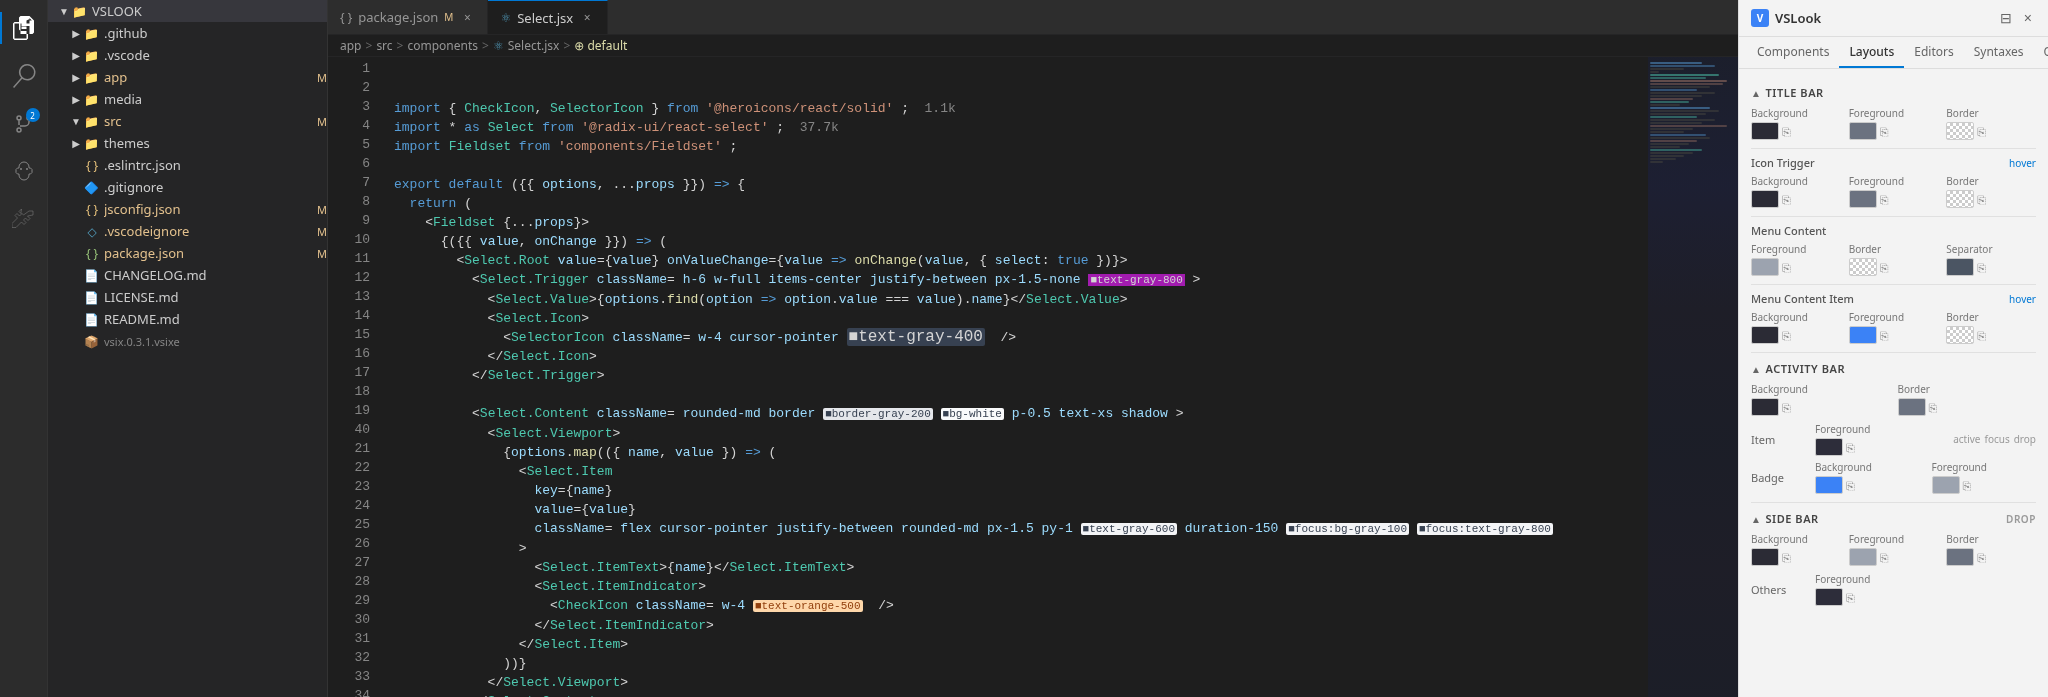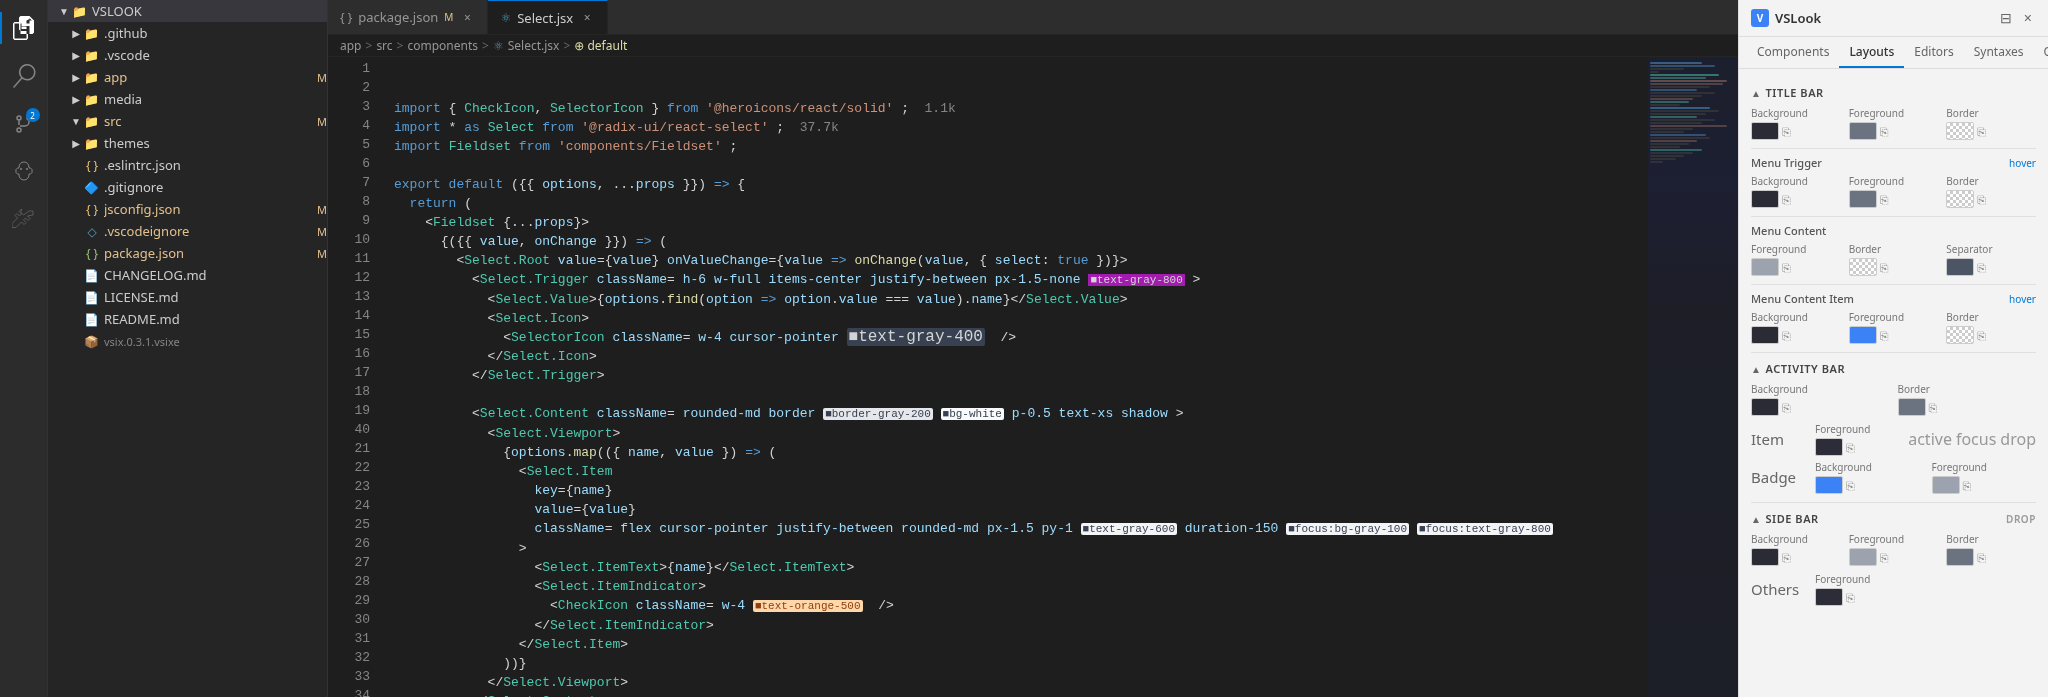--- a/index.html
+++ b/index.html
@@ -412,28 +412,28 @@
     }
 
     .item-row {
       display: flex;
       align-items: center;
       justify-content: space-between;
       gap: 4px;
       margin-bottom: 4px;
     }
     .item-label {
-      font-size: 15px;
+      font-size: 11px;
       color: #666;
       min-width: 60px;
     }
     .item-states {
       display: flex;
       gap: 4px;
-      font-size: 16px;
+      font-size: 10px;
       color: #999;
     }
     .item-states span { cursor: pointer; }
 
     .swatch-dark { background: #2b2b35; }
 
     .divider {
       height: 1px;
       background: #e0e0e0;
       margin: 6px 0;
@@ -782,21 +782,21 @@
             <span class="copy-icon">⎘</span>
           </div>
         </div>
       </div>
     </div>
 
     <div class="divider"></div>
 
     <div class="sub-section">
       <div class="sub-section-header">
-        <span class="sub-section-title">Menu Trigger</span>
+        <span class="sub-section-title">Icon Trigger</span>
         <span class="hover-label">hover</span>
       </div>
       <div class="color-row">
         <div class="color-field">
           <span class="color-field-label">Background</span>
           <div class="color-swatch-row">
             <div class="color-swatch" style="background:#2b2b35"></div>
             <span class="copy-icon">⎘</span>
           </div>
         </div>

